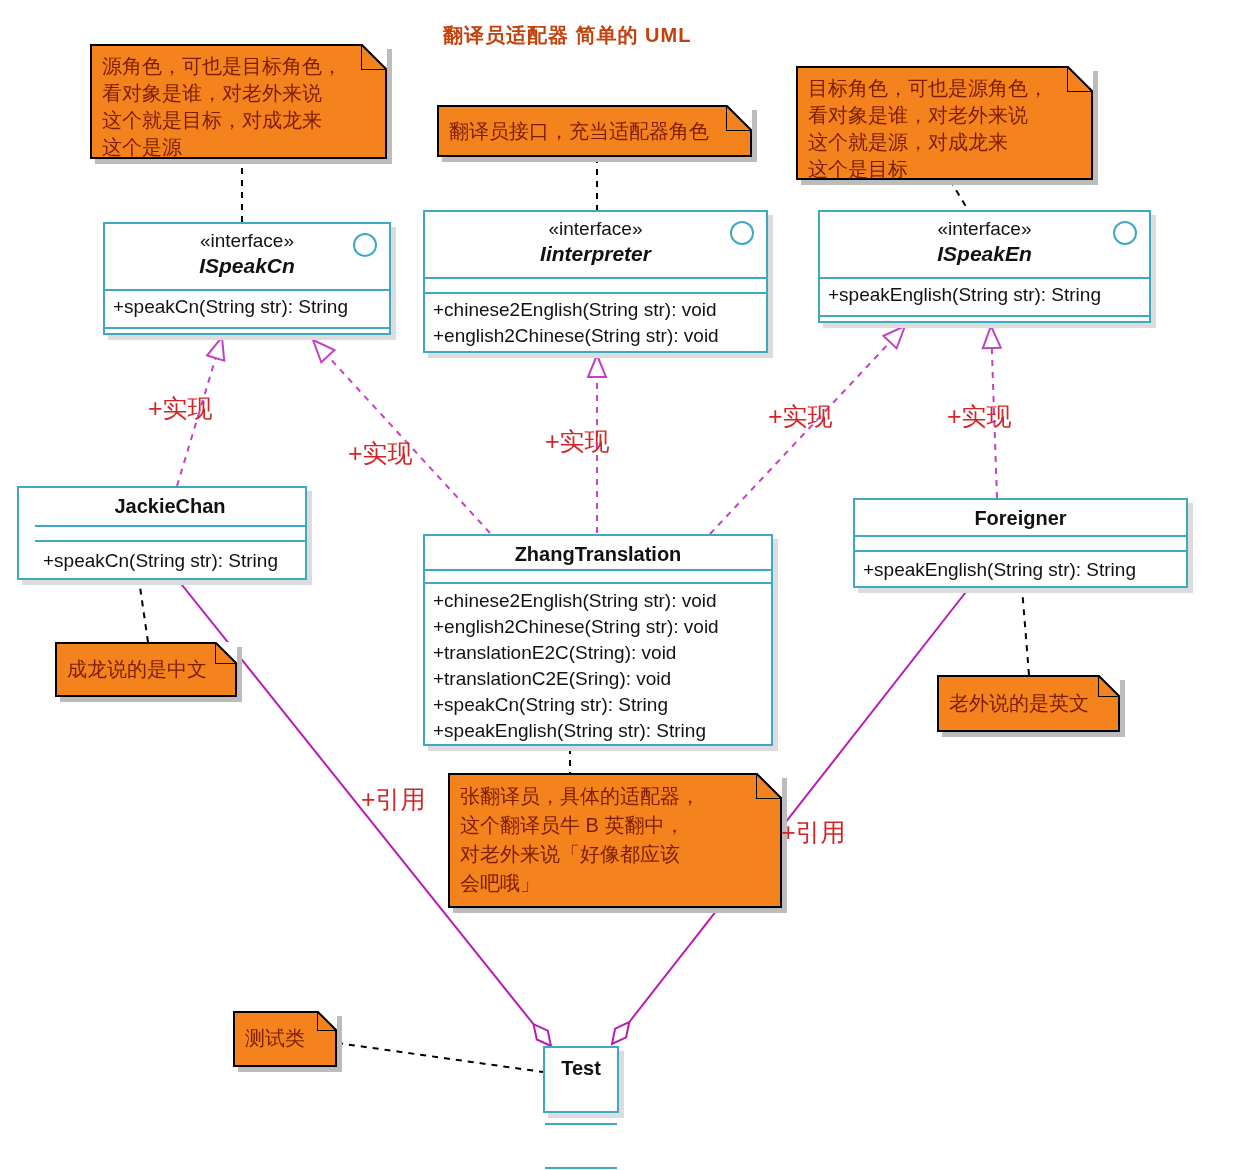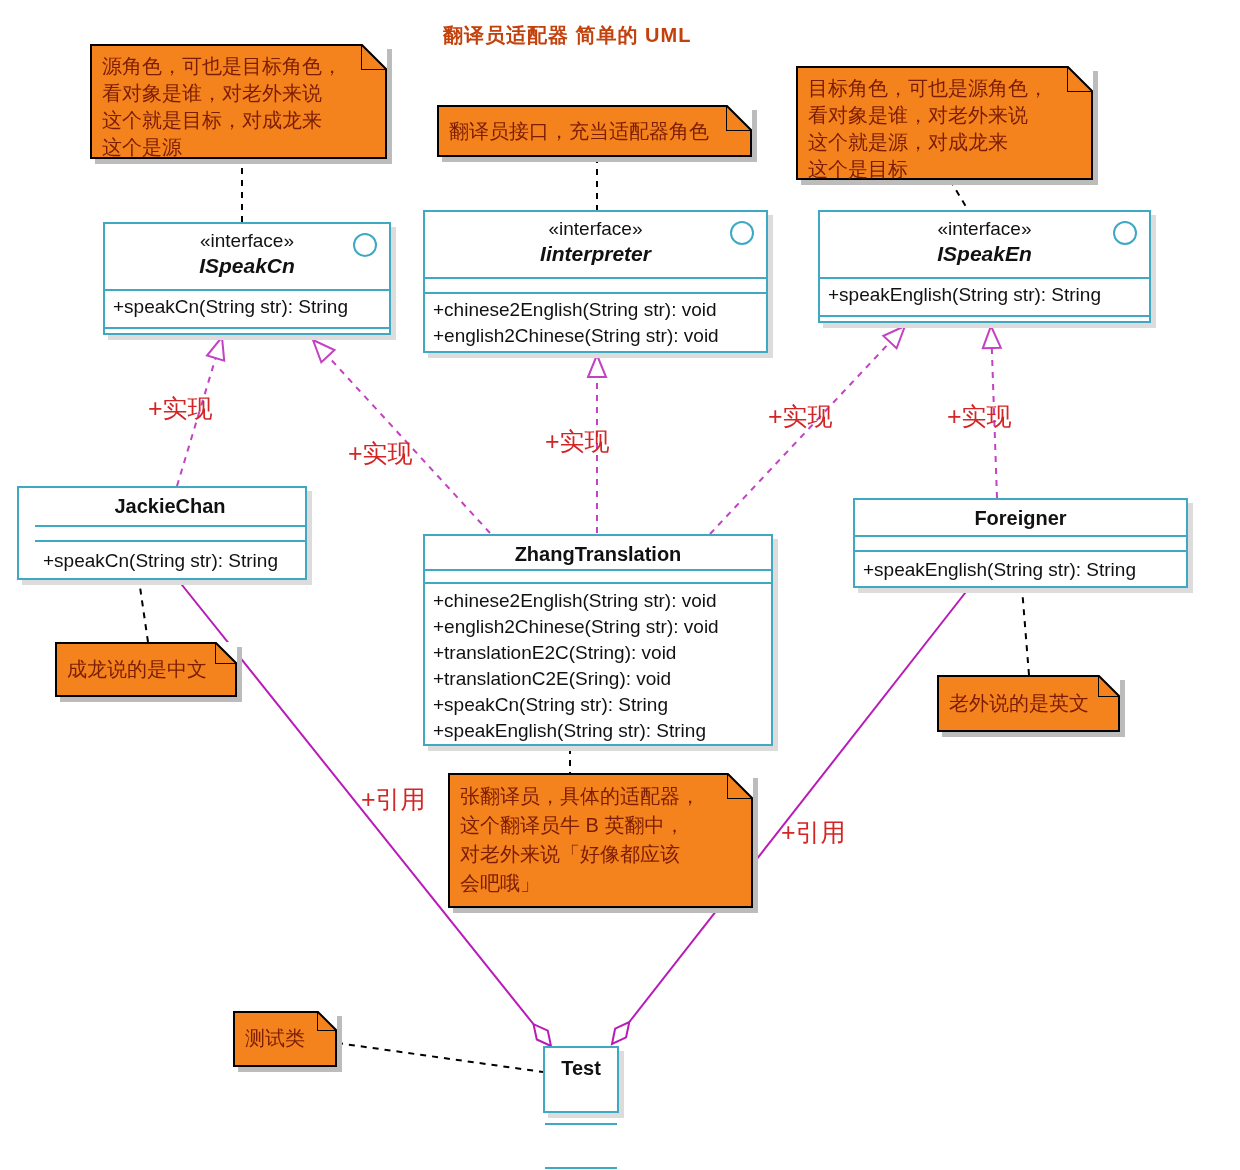--- a/index.html
+++ b/index.html
@@ -113,21 +113,21 @@
   </div>
 
   <div class="note" style="left:937px;top:675px;width:183px;height:57px;padding-top:13px;">
     <svg class="fold" width="22" height="22" viewBox="0 0 22 22">
       <polygon points="0,0 22,0 22,22" fill="#ffffff"></polygon>
       <polygon points="0,0 0,22 22,22" fill="#F5831D" stroke="#000" stroke-width="2"></polygon>
     </svg>
     <div>老外说的是英文</div>
   </div>
 
-  <div class="note" style="left:448px;top:773px;width:305px;height:135px;line-height:29px;">
+  <div class="note" style="left:448px;top:773px;width:334px;height:135px;line-height:29px;">
     <svg class="fold" width="26" height="26" viewBox="0 0 26 26">
       <polygon points="0,0 26,0 26,26" fill="#ffffff"></polygon>
       <polygon points="0,0 0,26 26,26" fill="#F5831D" stroke="#000" stroke-width="2"></polygon>
     </svg>
     <div>张翻译员，具体的适配器，</div>
     <div>这个翻译员牛 B 英翻中，</div>
     <div>对老外来说「好像都应该</div>
     <div>会吧哦」</div>
   </div>
 

